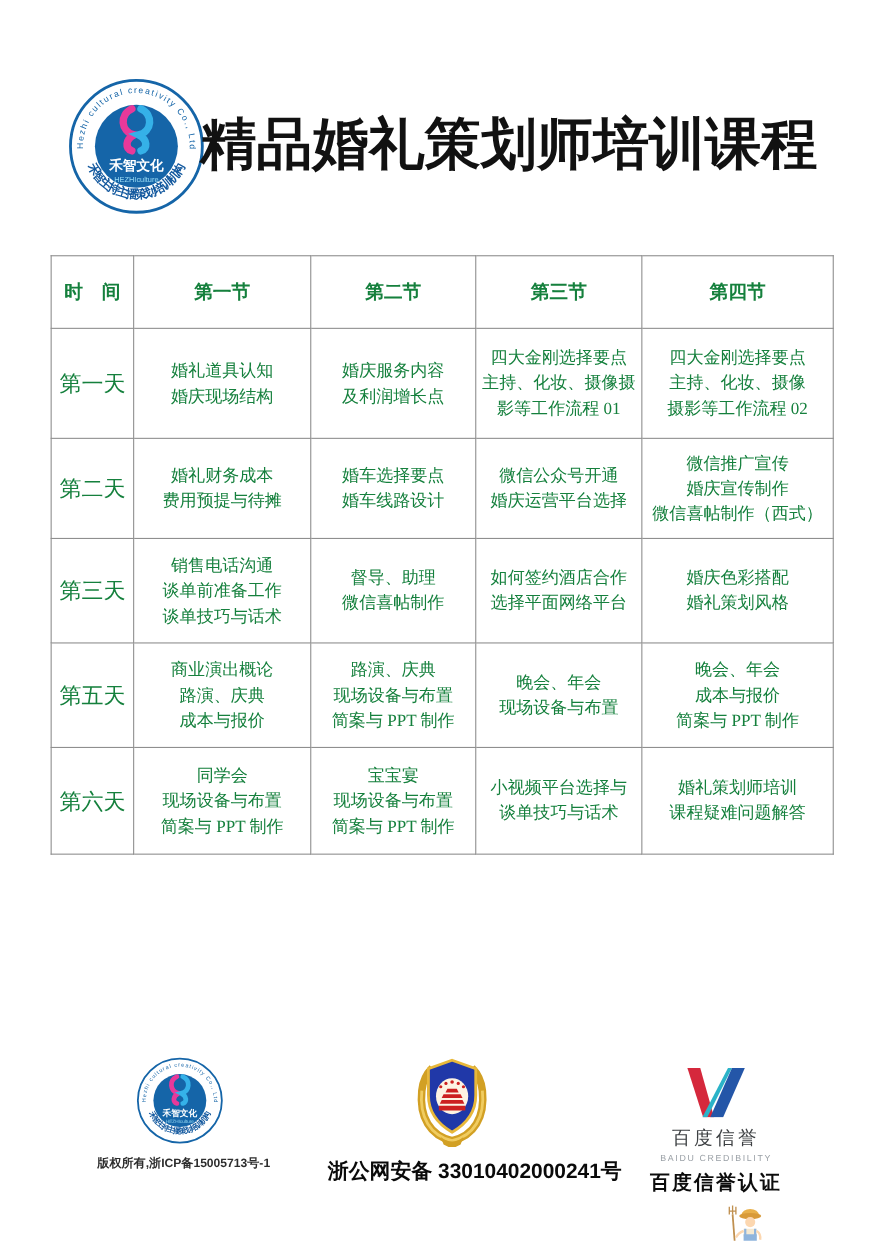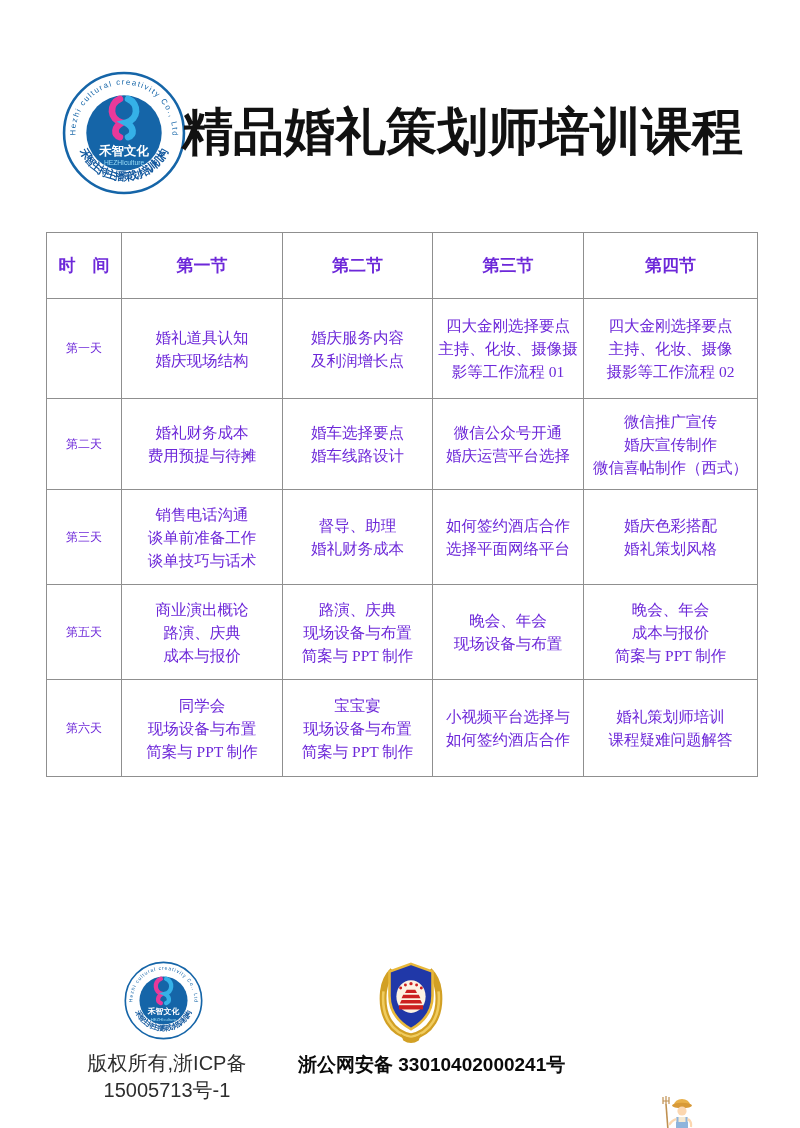--- a/index.html
+++ b/index.html
@@ -16,33 +16,33 @@
     text-align:center;font-size:51px;line-height:60px;font-weight:bold;color:#111;
     letter-spacing:0px;white-space:nowrap;
   }
 
   
   table.schedule{
     position:absolute;left:46px;top:204px;border-collapse:collapse;table-layout:fixed;
   }
   table.schedule th, table.schedule td{
     border:1px solid #8f8f8f;text-align:center;vertical-align:middle;
-    white-space:pre-line;color:#6d28d9;padding:2px 4px;box-sizing:border-box;
+    white-space:pre-line;color:#15803d;padding:2px 4px;box-sizing:border-box;
   }
   table.schedule th{font-size:17px;font-weight:bold;height:66px;}
-  td.day{font-size:12px;font-weight:normal;}
+  td.day{font-size:20px;font-weight:normal;}
   td.cell{font-size:15.5px;line-height:23px;}
   tr.r1{height:100px;} tr.r2{height:91px;} tr.r3{height:95px;}
   tr.r4{height:91px;} tr.r5{height:95px;} tr.r6{height:97px;}
 
   
   .hezhi-logo-footer{position:absolute;left:124px;top:933px;width:79px;height:79px;}
   .icp-text{
     position:absolute;left:48px;top:1022px;width:238px;text-align:center;
-    font-family:"Liberation Sans",sans-serif;font-size:20px;font-weight:400;color:#2d2d2d;
+    font-family:"Liberation Sans",sans-serif;font-size:11px;font-weight:700;color:#2d2d2d;
   }
   .police-badge{position:absolute;left:372px;top:929px;width:78px;height:86px;}
   .police-text{
     position:absolute;left:298px;top:1024px;width:226px;text-align:left;
     font-family:"Liberation Sans",sans-serif;font-size:19px;font-weight:bold;color:#0a0a0a;
     letter-spacing:0px;white-space:nowrap;
   }
   .baidu-block{position:absolute;left:578px;top:941px;width:146px;text-align:center;}
   .baidu-v{width:54px;height:47px;display:inline-block;}
   .baidu-name{
@@ -186,21 +186,21 @@
       <td class="cell">微信推广宣传
 婚庆宣传制作
 微信喜帖制作（西式）</td>
     </tr>
     <tr class="r3">
       <td class="day">第三天</td>
       <td class="cell">销售电话沟通
 谈单前准备工作
 谈单技巧与话术</td>
       <td class="cell">督导、助理
-婚礼财务成本</td>
+微信喜帖制作</td>
       <td class="cell">如何签约酒店合作
 选择平面网络平台</td>
       <td class="cell">婚庆色彩搭配
 婚礼策划风格</td>
     </tr>
     <tr class="r5">
       <td class="day">第五天</td>
       <td class="cell">商业演出概论
 路演、庆典
 成本与报价</td>
@@ -215,36 +215,44 @@
     </tr>
     <tr class="r6">
       <td class="day">第六天</td>
       <td class="cell">同学会
 现场设备与布置
 简案与 PPT 制作</td>
       <td class="cell">宝宝宴
 现场设备与布置
 简案与 PPT 制作</td>
       <td class="cell">小视频平台选择与
-如何签约酒店合作</td>
+谈单技巧与话术</td>
       <td class="cell">婚礼策划师培训
 课程疑难问题解答</td>
     </tr>
   </tbody>
     </table>
 
   <svg class="hezhi-logo-footer">
     <use href="#hezhi-badge"></use>
   </svg>
   <div class="icp-text">版权所有,浙ICP备15005713号-1</div>
 
   <svg class="police-badge">
     <use href="#police-badge-sym"></use>
   </svg>
   <div class="police-text">浙公网安备 33010402000241号</div>
 
+  <div class="baidu-block">
+    <svg class="baidu-v">
+      <use href="#baidu-v-sym"></use>
+    </svg>
+    <div class="baidu-name">百度信誉</div>
+    <div class="baidu-sub">BAIDU CREDIBILITY</div>
+    <div class="baidu-cert">百度信誉认证</div>
+  </div>
 
   <svg class="wm-farmer">
     <use href="#farmer-sym"></use>
   </svg>
   <div class="wm-url">www.xbaixing.com</div>
 
 </div>
 
 </body></html>

